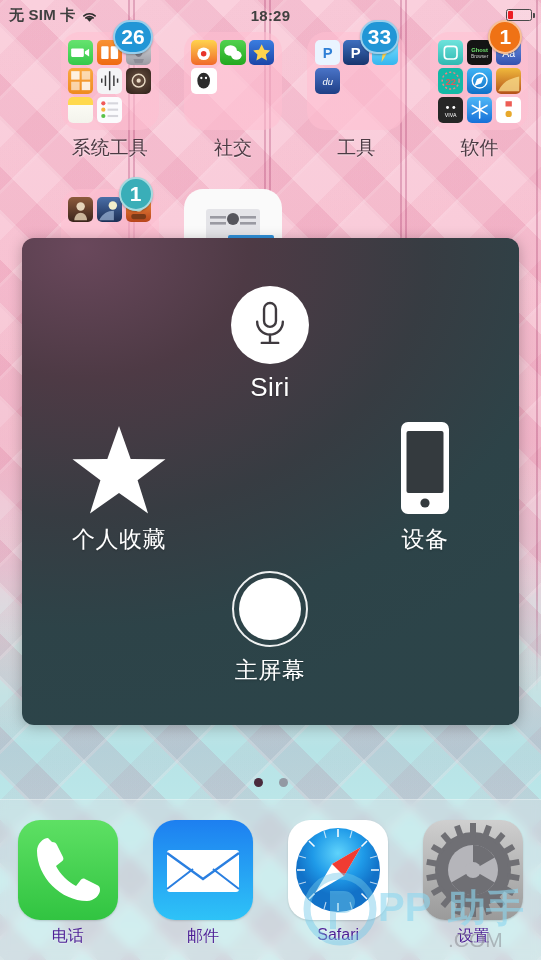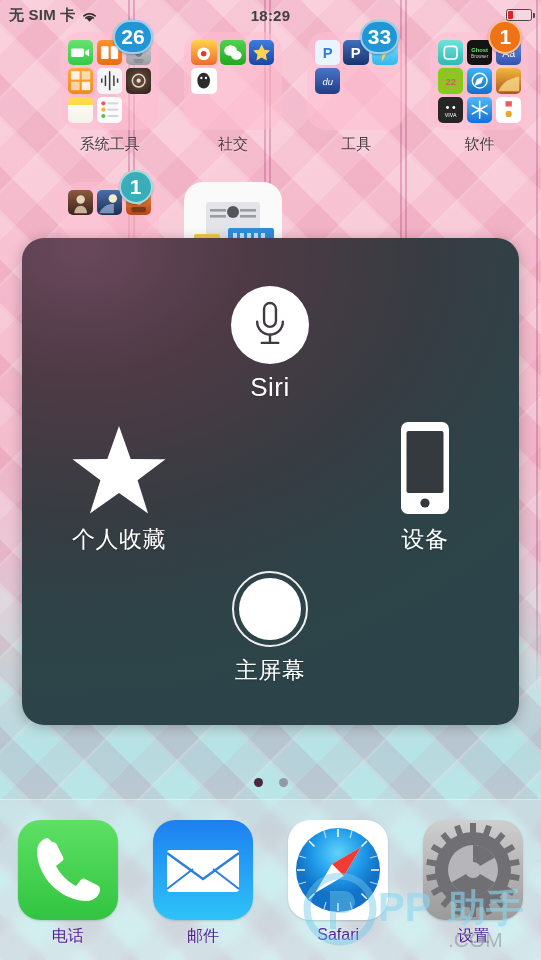--- a/index.html
+++ b/index.html
@@ -114,21 +114,21 @@
   }
   .mini {
     border-radius: 5px;
     background-size: cover;
     position: relative;
     overflow: hidden;
   }
   .mini-empty { background: transparent !important; }
   .icon-label {
     margin-top: 5px;
-    font-size: 15px;
+    font-size: 19px;
     color: #4c3b44;
     text-shadow: 0 1px 1px rgba(255,255,255,.5);
     white-space: nowrap;
   }
   .badge {
     position: absolute;
     top: -12px; right: 6px;
     min-width: 34px; height: 34px;
     border-radius: 17px;
     background: #2196d6;
@@ -139,21 +139,21 @@
     padding: 0 6px;
     box-shadow: 0 1px 2px rgba(0,0,0,.25);
     z-index: 5;
   }
 
   
   .at-panel {
     position: absolute;
     left: 22px; top: 238px;
     width: 497px; height: 487px;
-    border-radius: 22px;
+    border-radius: 12px;
     background:
       radial-gradient(120% 95% at 12% 2%, rgba(106,72,92,0.98) 0%, rgba(78,58,69,0.98) 28%, rgba(55,60,66,0.98) 58%, rgba(45,67,72,0.98) 82%, rgba(44,68,73,0.98) 100%),
       linear-gradient(150deg, #4e3a45 0%, #3c3f47 45%, #2e4449 100%);
     box-shadow: 0 2px 14px rgba(0,0,0,.25);
     z-index: 30;
     overflow: hidden;
   }
   .at-item {
     position: absolute;
     display: flex; flex-direction: column; align-items: center;
@@ -409,21 +409,21 @@
             <svg class="svgfill" viewBox="0 0 24 24">
                 <text x="12" y="11" font-size="5.5" font-family="Liberation Sans" font-weight="bold" fill="#6fe36f" text-anchor="middle">Ghost</text>
                 <text x="12" y="17" font-size="4.5" font-family="Liberation Sans" fill="#cccccc" text-anchor="middle">Browser</text>
               </svg>
           </div>
           <div class="mini" style="background:linear-gradient(180deg,#6b8ee0,#3352b0)">
             <svg class="svgfill" viewBox="0 0 24 24">
                 <text x="12" y="16" font-size="10" font-family="Liberation Sans" fill="#fff" text-anchor="middle">Aa</text>
               </svg>
           </div>
-          <div class="mini" style="background:#84cc16">
+          <div class="mini" style="background:#14b8a6">
             <svg class="svgfill" viewBox="0 0 24 24">
                 <circle cx="12" cy="12" r="8" fill="none" stroke="#f08080" stroke-width="1.4" stroke-dasharray="2 2"></circle>
                 <text x="12" y="16" font-size="9" font-family="Liberation Sans" font-weight="bold" fill="#e05a5a" text-anchor="middle">22</text>
               </svg>
           </div>
           <div class="mini" style="background:linear-gradient(180deg,#3fb4f5,#1170c8)">
             <svg class="svgfill" viewBox="0 0 24 24">
                 <circle cx="12" cy="12" r="7" fill="none" stroke="#fff" stroke-width="1.3"></circle>
                 <path d="M16 8l-2.5 6.5L7 17l2.5-6.5z" fill="#fff"></path>
               </svg>

